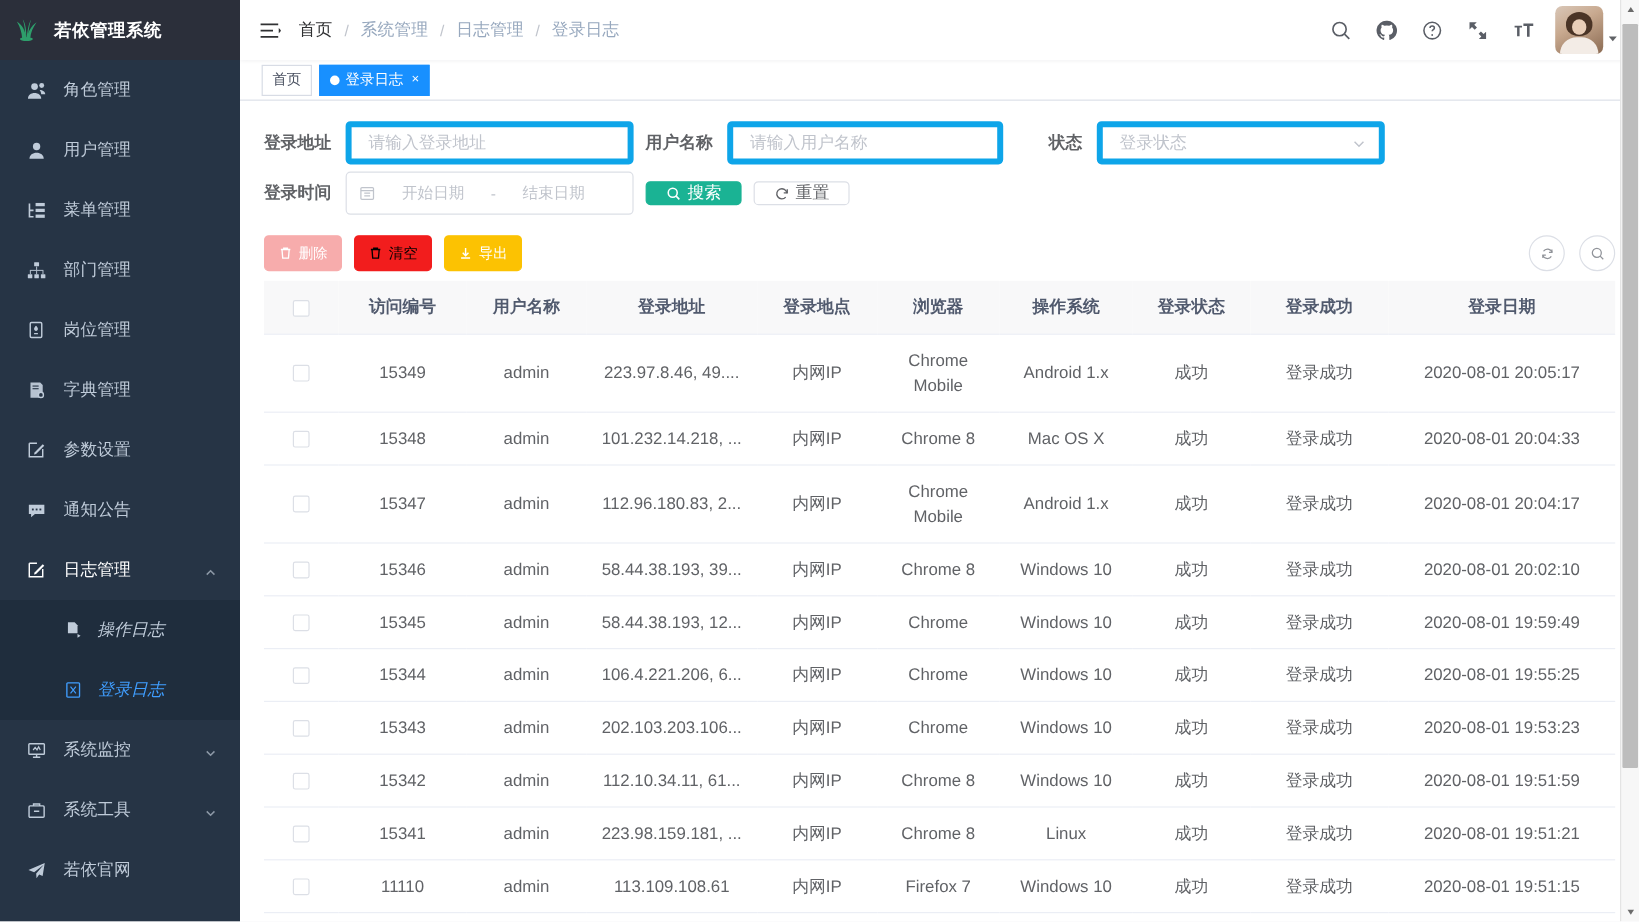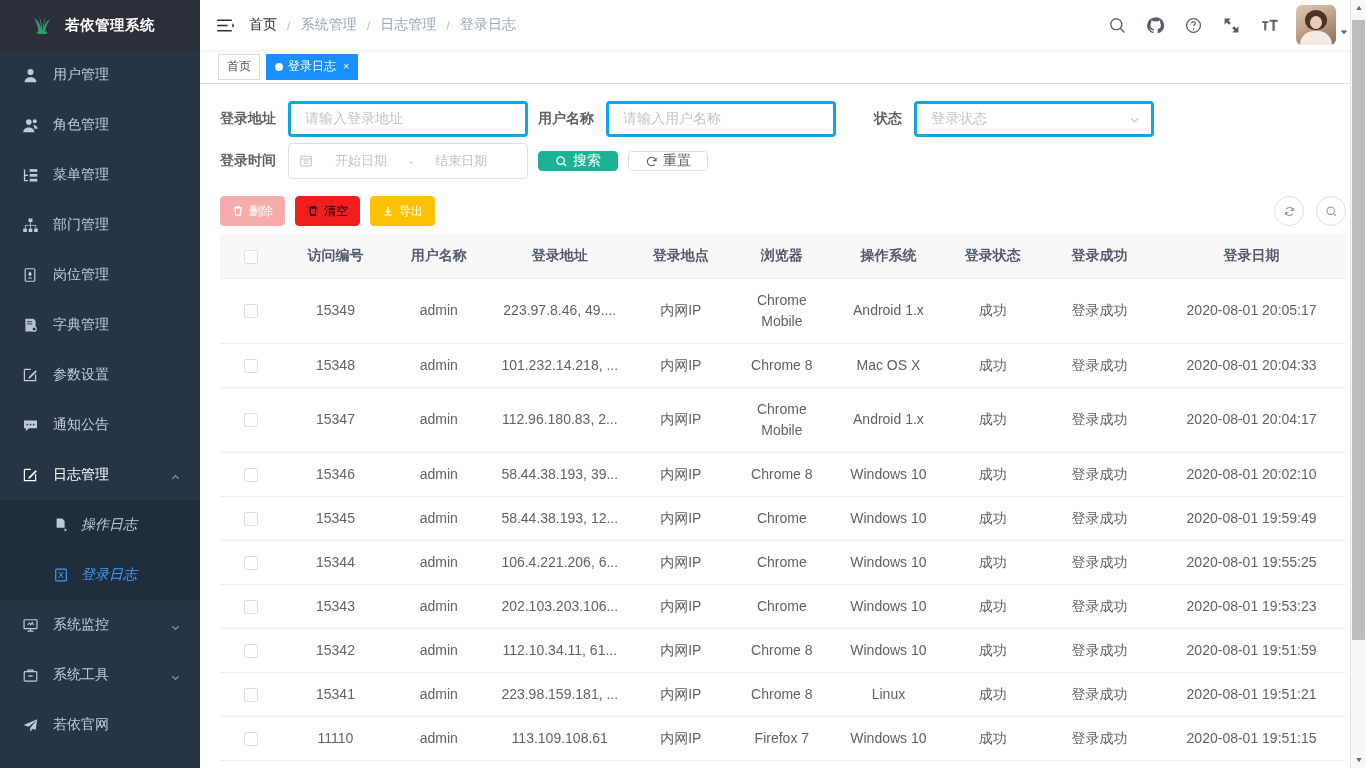--- a/index.html
+++ b/index.html
@@ -16,21 +16,21 @@
     width: 200px; height: 768px;
     background: #263445;
     flex: 0 0 200px;
     overflow: hidden;
     position: relative;
   }
   #logo-area {
     height: 50px;
     background: #2b2f3a;
     display: flex; align-items: center;
-    padding-left: 28px;
+    padding-left: 8px;
     gap: 9px;
   }
   #logo-mark { width: 28px; height: 28px; flex: 0 0 28px; }
   #logo-title {
     color: #ffffff;
     font-size: 14.5px;
     font-weight: bold;
     letter-spacing: .5px;
     white-space: nowrap;
   }
@@ -181,21 +181,21 @@
   
   #search-form { display: flex; flex-direction: column; gap: 6px; }
   .form-row { display: flex; align-items: center; }
   .form-field { display: flex; align-items: center; margin-right: 10px; }
   .form-label {
     font-size: 14px; color: #606266; font-weight: bold;
     width: 68px; text-align: right; padding-right: 12px;
     white-space: nowrap;
   }
   .el-input {
-    height: 36px; border: 3px solid #0ea5e9; border-radius: 4px;
+    height: 36px; border: 5px solid #0ea5e9; border-radius: 4px;
     background: #fff; display: flex; align-items: center;
     padding: 0 14px; font-size: 14px; color: #c0c4cc;
   }
   .el-input.w240 { width: 240px; }
   .el-input.w230 { width: 230px; }
   .el-input.select {
     width: 240px; justify-content: space-between; padding-right: 10px;
   }
   .el-input .ph { color: #c0c4cc; }
   .el-input .caret { color: #c0c4cc; display: flex; }
@@ -297,37 +297,37 @@
           <ellipse cx="14" cy="21.6" rx="5.4" ry="1.5"></ellipse>
         </g>
       </svg>
     </span>
     <span id="logo-title">若依管理系统</span>
   </div>
 
   <div class="menu-item">
     <span class="mi-icon">
       <svg viewBox="0 0 20 20" width="17" height="17" fill="currentColor">
-          <circle cx="10" cy="6" r="3.6"></circle>
-          <path d="M3 18c0-3.9 3.2-6 7-6s7 2.1 7 6z"></path>
-        </svg>
-    </span>
-    <span class="mi-label">用户管理</span>
-  </div>
-
-  <div class="menu-item">
-    <span class="mi-icon">
-      <svg viewBox="0 0 20 20" width="17" height="17" fill="currentColor">
           <circle cx="8" cy="6" r="3.3"></circle>
           <path d="M1.5 18c0-3.7 3-5.7 6.5-5.7s6.5 2 6.5 5.7z"></path>
           <circle cx="15" cy="5" r="2.4"></circle>
           <path d="M13 9.4c3 .1 5.5 1.6 5.5 4.3h-4c0-1.7-.6-3.2-1.5-4.3z"></path>
         </svg>
     </span>
     <span class="mi-label">角色管理</span>
+  </div>
+
+  <div class="menu-item">
+    <span class="mi-icon">
+      <svg viewBox="0 0 20 20" width="17" height="17" fill="currentColor">
+          <circle cx="10" cy="6" r="3.6"></circle>
+          <path d="M3 18c0-3.9 3.2-6 7-6s7 2.1 7 6z"></path>
+        </svg>
+    </span>
+    <span class="mi-label">用户管理</span>
   </div>
 
   <div class="menu-item">
     <span class="mi-icon">
       <svg viewBox="0 0 20 20" width="17" height="17" fill="none" stroke="currentColor" stroke-width="1.6">
         <path d="M3 3v13h4"></path>
           <rect x="9" y="2.5" width="9" height="3.2" fill="currentColor" stroke="none"></rect>
         <rect x="9" y="8.2" width="9" height="3.2" fill="currentColor" stroke="none"></rect>
         <rect x="9" y="13.9" width="9" height="3.2" fill="currentColor" stroke="none"></rect>
         <path d="M3 9.8h4"></path>

